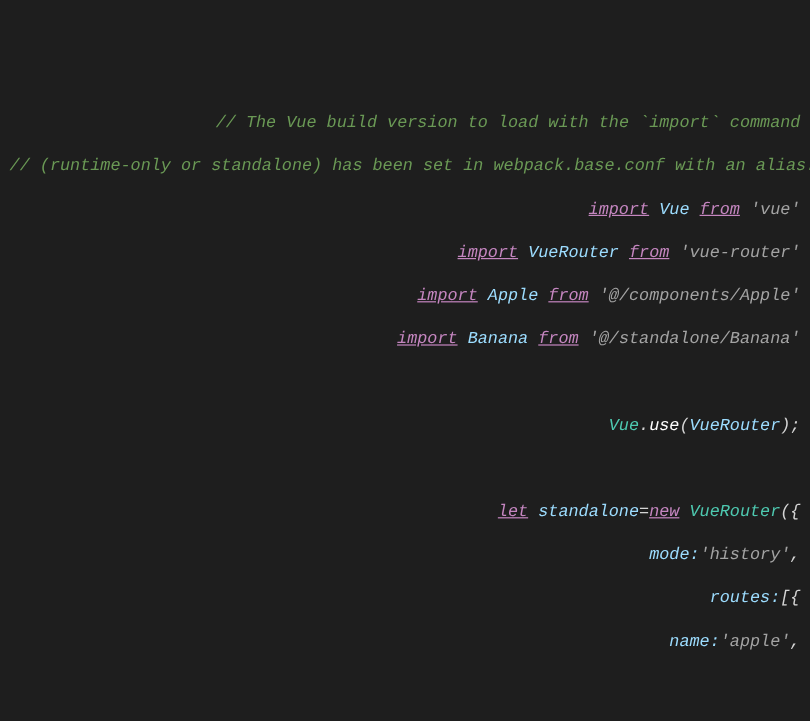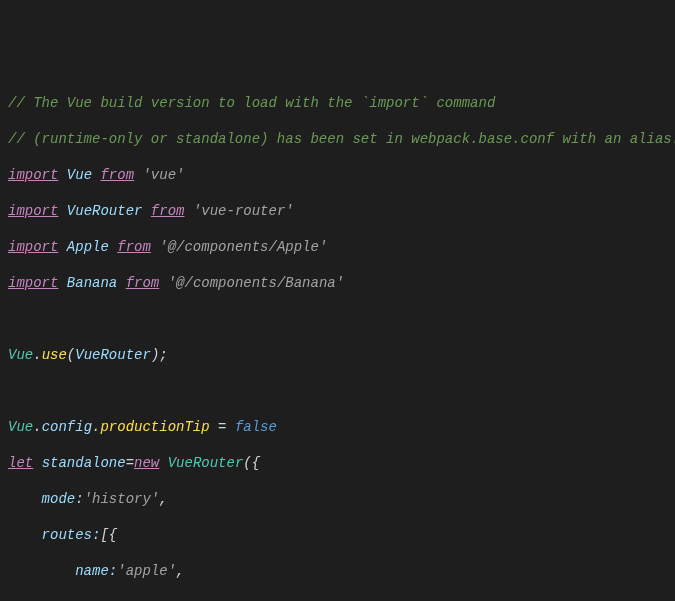--- a/index.html
+++ b/index.html
@@ -10,48 +10,47 @@
     box-sizing: border-box;
     background: #1e1e1e;
     font-family: Consolas, "Courier New", monospace;
     font-size: 14px;
     font-style: italic;
     line-height: 18px;
     color: #d4d4d4;
     overflow: hidden;
     white-space: pre;
   }
-  .line { display: block; }
+  .line { display: block; text-align: right; }
   .comment { color: #6a9955; }
   .kw-import { color: #c586c0; text-decoration: underline; }     
   .var { color: #9cdcfe; }           
   .str { color: #a3a3a3; }           
   .obj { color: #4ec9b0; }           
   .prop { color: #9cdcfe; }          
-  .method { color: #fde047; }        
+  .method { color: #ffffff; }        
   .bool { color: #569cd6; }          
   .op { color: #d4d4d4; }
   .punct { color: #d4d4d4; }
 </style>
 </head>
 <body>
 
 
 
 <div>
 <span class="line"><span class="comment">// The Vue build version to load with the `import` command</span></span>
 <span class="line"><span class="comment">// (runtime-only or standalone) has been set in webpack.base.conf with an alias.</span></span>
 <span class="line"><span class="kw-import">import</span><span> </span><span class="var">Vue</span><span> </span><span class="kw-import">from</span><span> </span><span class="str">'vue'</span></span>
 <span class="line"><span class="kw-import">import</span><span> </span><span class="var">VueRouter</span><span> </span><span class="kw-import">from</span><span> </span><span class="str">'vue-router'</span></span>
 <span class="line"><span class="kw-import">import</span><span> </span><span class="var">Apple</span><span> </span><span class="kw-import">from</span><span> </span><span class="str">'@/components/Apple'</span></span>
-<span class="line"><span class="kw-import">import</span><span> </span><span class="var">Banana</span><span> </span><span class="kw-import">from</span><span> </span><span class="str">'@/components/Banana'</span></span>
+<span class="line"><span class="kw-import">import</span><span> </span><span class="var">Banana</span><span> </span><span class="kw-import">from</span><span> </span><span class="str">'@/standalone/Banana'</span></span>
 <span class="line"> </span>
 <span class="line"><span class="obj">Vue</span><span class="punct">.</span><span class="method">use</span><span class="punct">(</span><span class="var">VueRouter</span><span class="punct">)</span><span class="punct">;</span></span>
 <span class="line"> </span>
-<span class="line"><span class="obj">Vue</span><span class="punct">.</span><span class="prop">config</span><span class="punct">.</span><span class="method">productionTip</span><span class="op"> = </span><span class="bool">false</span></span>
 <span class="line"><span class="kw-import">let</span><span> </span><span class="var">standalone</span><span class="op">=</span><span class="kw-import">new</span><span> </span><span class="obj">VueRouter</span><span class="punct">(</span><span class="punct">{</span></span>
 <span class="line">    <span class="var">mode:</span><span class="str">'history'</span><span class="punct">,</span></span>
 <span class="line">    <span class="var">routes:</span><span class="punct">[{</span></span>
 <span class="line">        <span class="var">name:</span><span class="str">'apple'</span><span class="punct">,</span></span>
 
 
 
 
 
 

